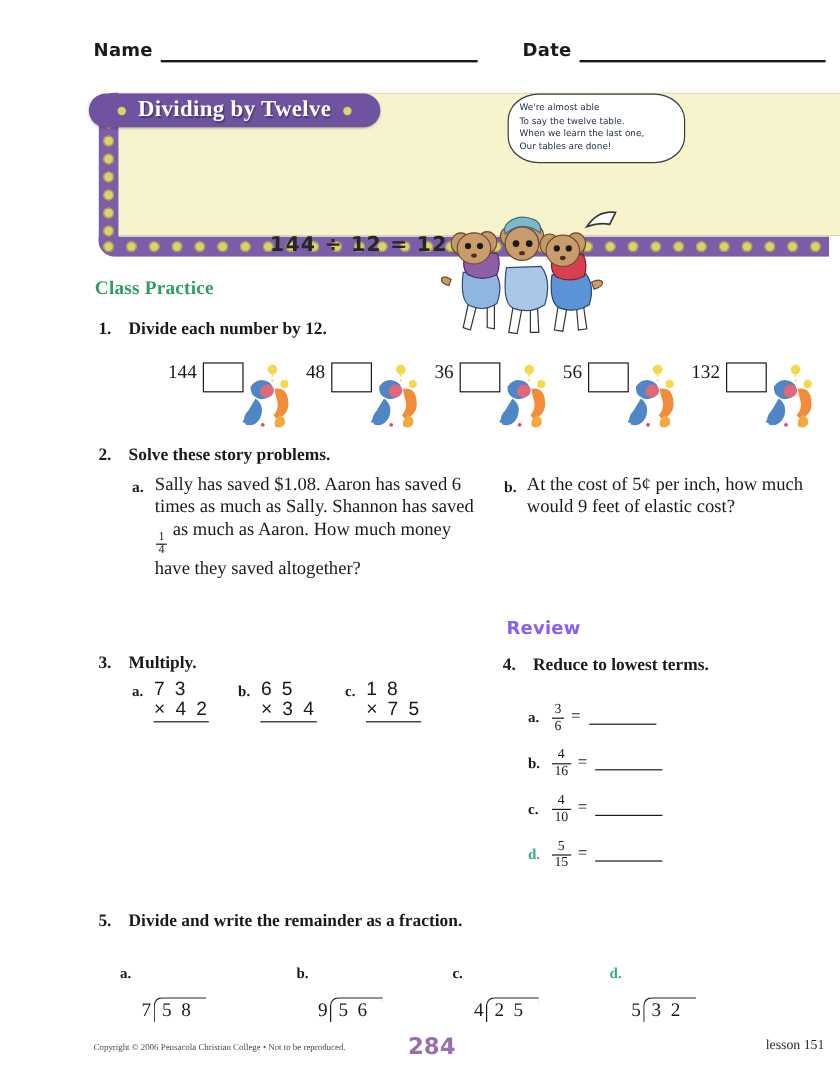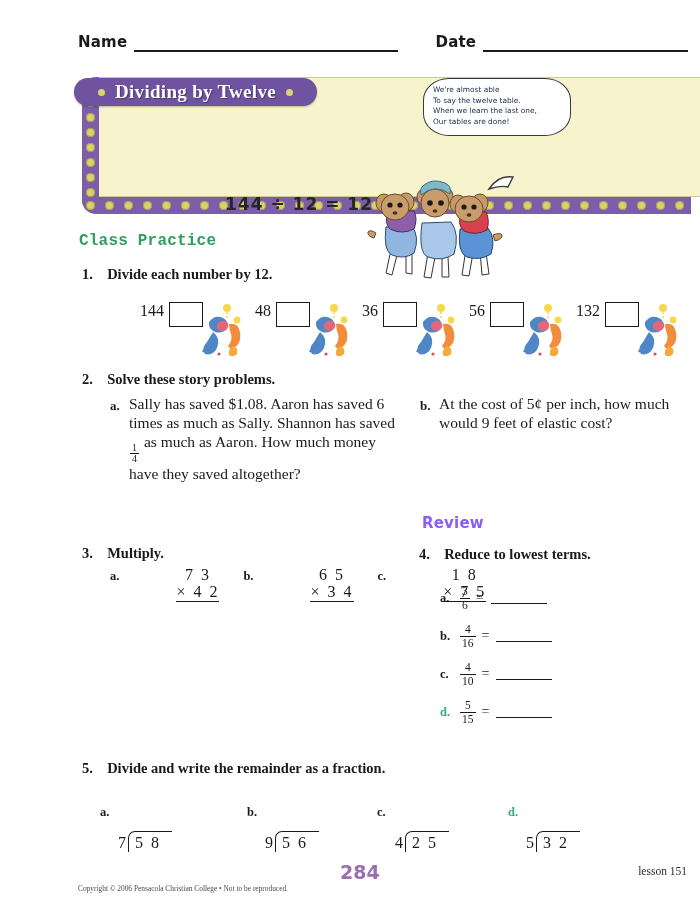--- a/index.html
+++ b/index.html
@@ -157,21 +157,21 @@
   }
 
   
   .mice { position: absolute; left: 280px; top: 96px; width: 150px; height: 110px; }
 
   
   .class-practice {
     position: absolute;
     left: 79px;
     top: 232px;
-    font-family: Liberation Mono, monospace;
+    font-family: Liberation Serif, serif;
     font-weight: bold;
     font-size: 16px;
     color: #2f9e5e;
     letter-spacing: .2px;
   }
   .review-head {
     position: absolute;
     left: 422px;
     top: 514px;
     font-family: "DejaVu Sans", sans-serif;
@@ -269,26 +269,25 @@
   }
   .mult-item { display: flex; align-items: flex-start; margin-right: 24px; }
   .mult-alpha {
     font-family: "Liberation Serif", serif;
     font-weight: bold;
     font-size: 12.5px;
     margin-right: 9px;
     padding-top: 3px;
   }
   .mult-stack {
-    font-family: Liberation Serif, serif;
+    font-family: Liberation Sans, sans-serif;
     font-size: 16px;
-    text-align: center;
+    text-align: left;
     letter-spacing: 2px;
     line-height: 17px;
-    margin-left: 48px;
   }
   .mult-stack .bot {
     border-bottom: 1.4px solid #1a1a1a;
     padding-bottom: 1px;
     display: block;
   }
 
   
   .redlist { position: absolute; left: 440px; top: 579px; }
   .red-item {
@@ -351,21 +350,20 @@
   
   .footer { position: absolute; left: 0; top: 865px; width: 700px; height: 30px; }
   .copyright {
     position: absolute;
     left: 78px;
     top: 3px;
     font-family: "Liberation Serif", serif;
     font-size: 7.4px;
     color: #4a4a4a;
     white-space: nowrap;
-    margin-top: 16px;
   }
   .pageno {
     position: absolute;
     left: 340px;
     top: -4px;
     font-family: "DejaVu Sans", sans-serif;
     font-weight: bold;
     font-size: 19px;
     color: #9a6fae;
   }

